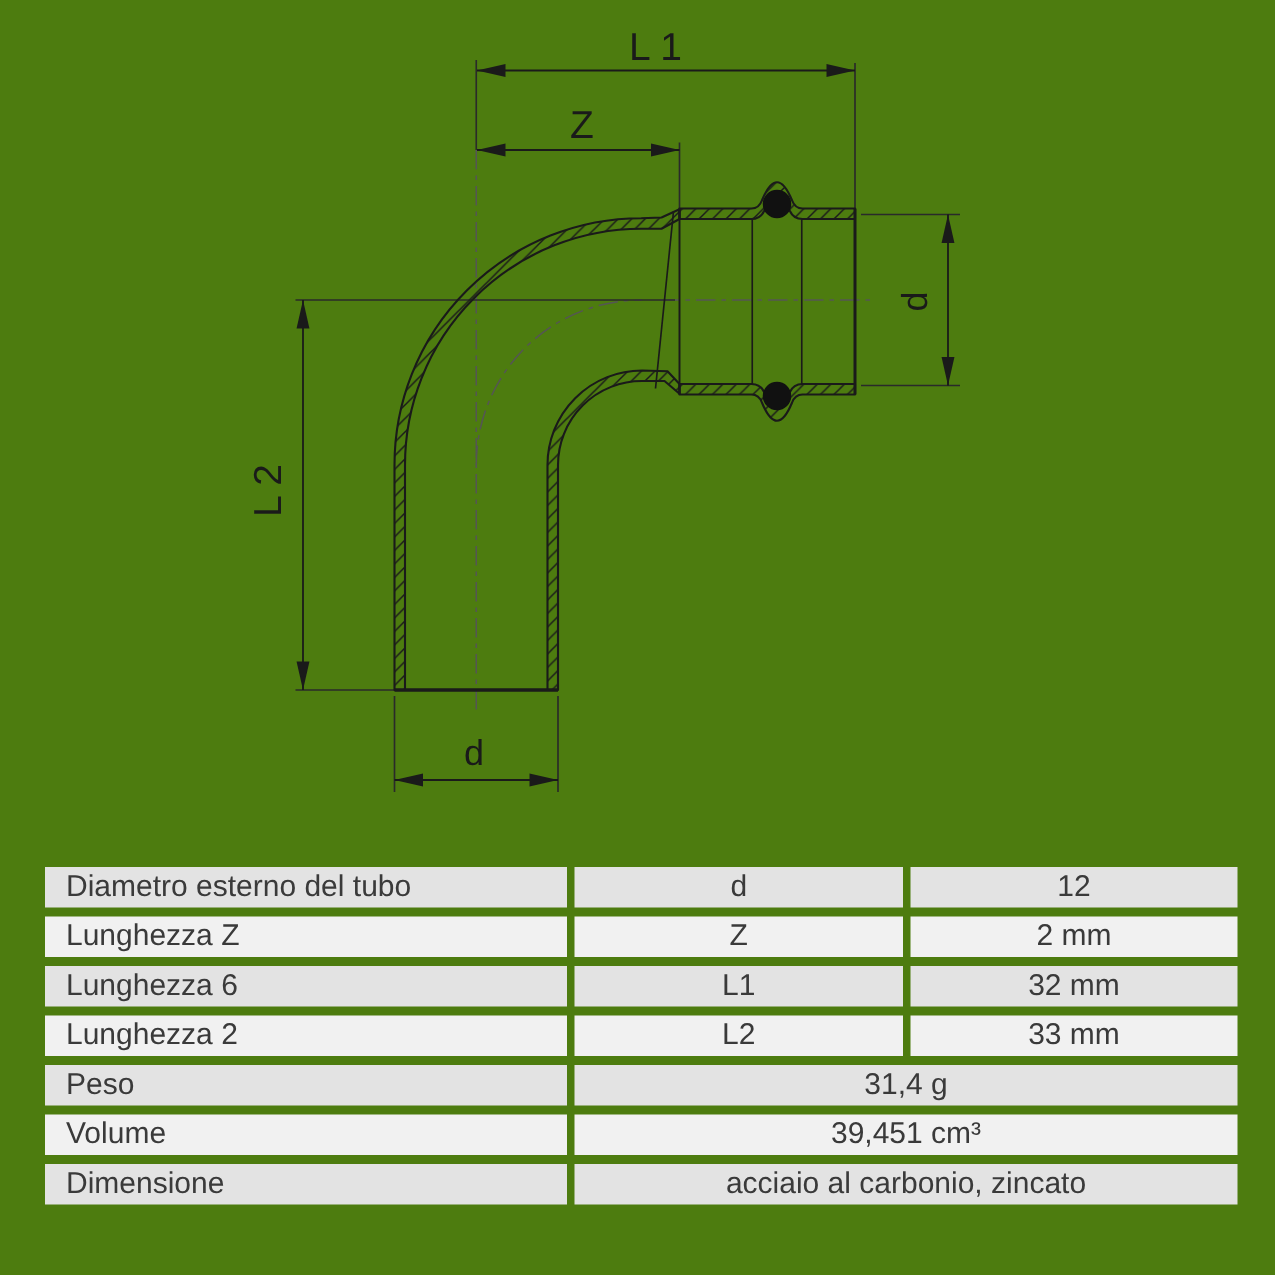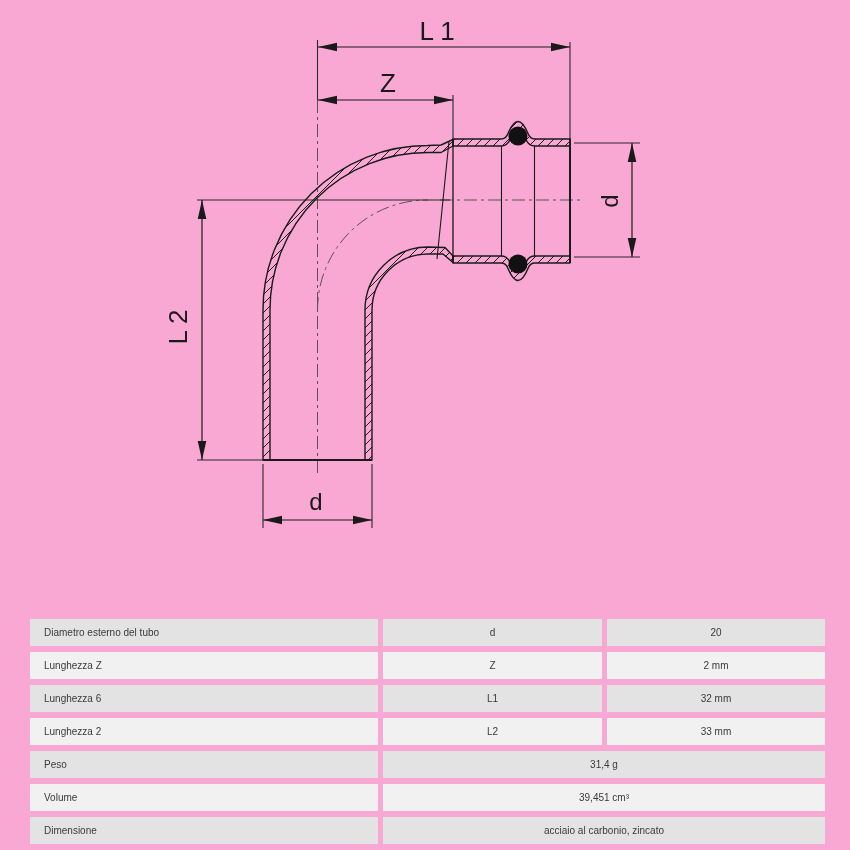--- a/index.html
+++ b/index.html
@@ -1,25 +1,25 @@
 <!DOCTYPE html>
 <html><head>
 <meta charset="utf-8">
 <style>
   html,body{margin:0;padding:0;background:#ffffff;}
   body{width:850px;height:850px;position:relative;font-family:"Liberation Sans",sans-serif;overflow:hidden;}
-  .stage{position:absolute;inset:0;background:#f9a8d4;}
+  .stage{position:absolute;inset:0;background:#4d7c0f;}
   svg text{font-family:"Liberation Sans",sans-serif;fill:#1a1a1a;}
 
   .spec-table{
     position:absolute;left:30px;top:578px;width:795px;
     display:grid;
     grid-template-columns:348px 219px 218px;
     column-gap:5px;row-gap:6px;
-    font-size:10px;color:#3a3a3a;margin-top:41px;
+    font-size:20px;color:#3a3a3a;
   }
   .cell{height:27px;display:flex;align-items:center;justify-content:center;background:#f1f1f1;}
   .cell.lbl{justify-content:flex-start;padding-left:14px;box-sizing:border-box;}
   .cell.merged{grid-column:2/4;}
   .dark .cell{background:#e3e3e3;}
   .row{display:contents;}
 </style>
 </head>
 <body>
 
@@ -106,21 +106,21 @@
     <text transform="translate(618 201) rotate(-90)" font-size="24" text-anchor="middle">d</text>
     <text x="316" y="510" font-size="24" text-anchor="middle">d</text>
   </svg>
 
   
   <div class="spec-table">
 
     <div class="row dark">
       <div class="cell lbl">Diametro esterno del tubo</div>
       <div class="cell">d</div>
-      <div class="cell">20</div>
+      <div class="cell">12</div>
     </div>
 
     <div class="row">
       <div class="cell lbl">Lunghezza Z</div>
       <div class="cell">Z</div>
       <div class="cell">2 mm</div>
     </div>
 
     <div class="row dark">
       <div class="cell lbl">Lunghezza 6</div>

